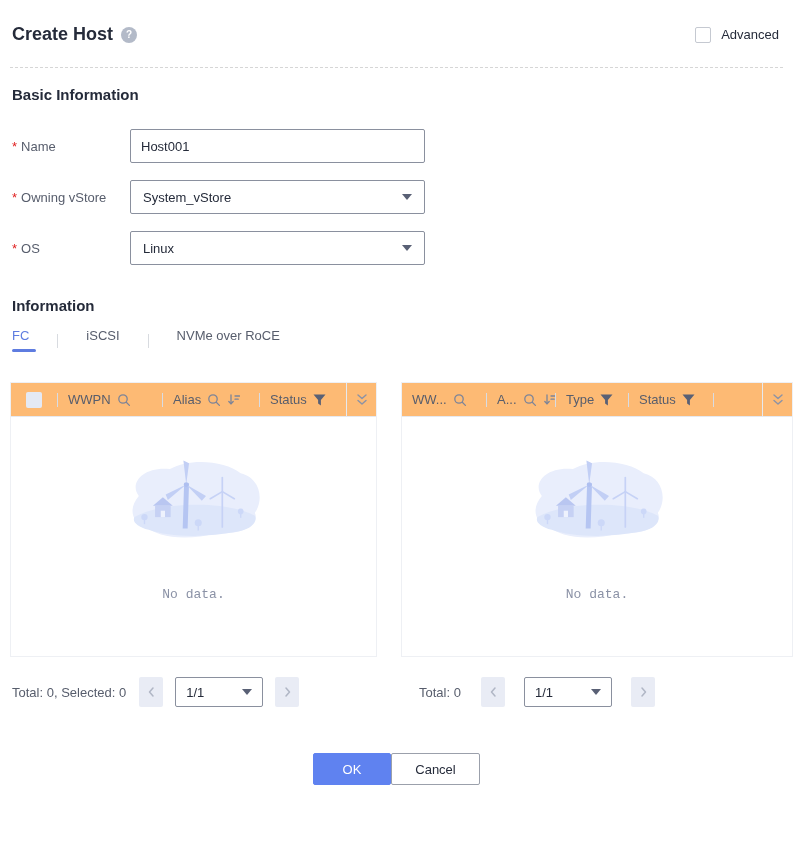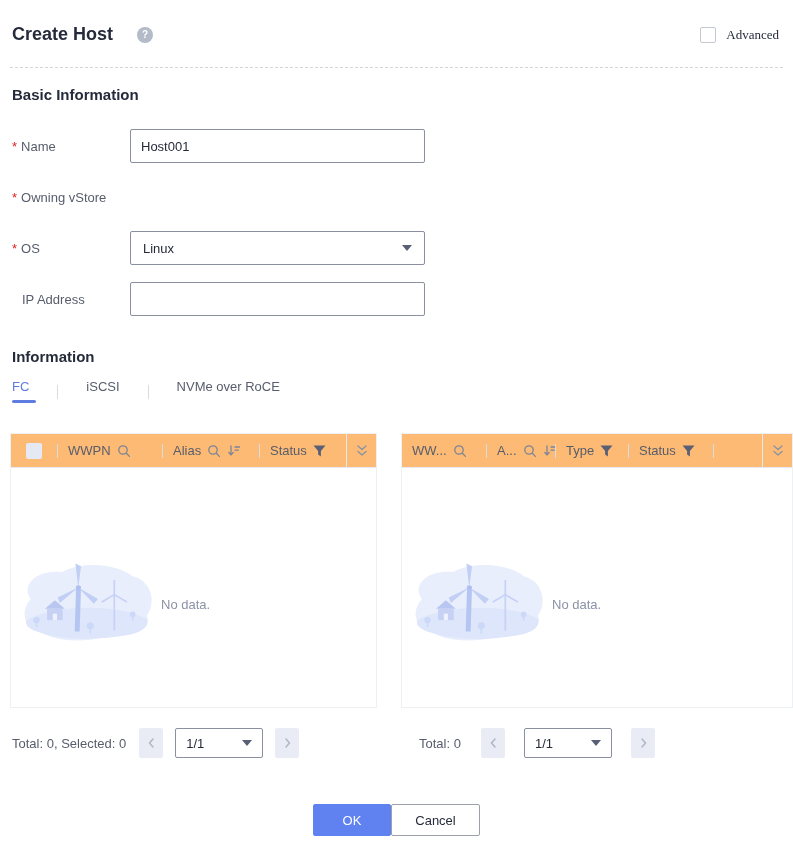--- a/index.html
+++ b/index.html
@@ -5,28 +5,28 @@
   * { box-sizing: border-box; }
   html, body { margin: 0; padding: 0; }
   body {
     width: 793px; height: 868px; background: #ffffff;
     font-family: "Liberation Sans", sans-serif;
     font-size: 13px; color: #575d6c; overflow: hidden;
   }
 
   
   .header { display: flex; justify-content: space-between; align-items: center; padding: 24px 12px 0 12px; }
-  .title-wrap { display: flex; align-items: center; gap: 24px; }
+  .title-wrap { display: flex; align-items: center; gap: 8px; }
   .page-title { font-size: 18px; font-weight: bold; color: #252b3a; margin: 0; }
   .help-icon {
     width: 16px; height: 16px; border-radius: 50%; background: #b3bac8;
     color: #fff; font-size: 10px; font-weight: bold;
     display: flex; align-items: center; justify-content: center; cursor: pointer;
   }
-  .advanced { display: flex; gap: 10px; color: #252b3a; cursor: pointer; padding-right: 2px; font-family: Liberation Serif, serif; }
+  .advanced { display: flex; gap: 10px; color: #252b3a; cursor: pointer; padding-right: 2px; }
   .cb { width: 16px; height: 16px; border: 1px solid #c5c9d1; border-radius: 2px; background: #fff; }
 
   .divider { border-top: 1px dashed #d6d6d6; margin: 22px 10px 0 10px; }
 
   .section-title { font-size: 15px; font-weight: bold; color: #252b3a; margin: 18px 0 0 12px; }
 
   
   .form { margin: 26px 0 0 12px; }
   .form-row { display: flex; align-items: center; height: 34px; margin-bottom: 17px; }
   .form-label { width: 118px; color: #575d6c; }
@@ -51,21 +51,21 @@
   .itable { border: 1px solid #eef0f4; background: #fff; }
   .itable.left  { width: 371px; }
   .itable.right { width: 448px; }
   .thead { height: 34px; background: #fdba74; border-bottom: 1px solid #e6e9ef; display: flex; align-items: center; }
   .th { display: flex; align-items: center; gap: 6px; padding: 0 10px; color: #575d6c; white-space: nowrap; }
   .col-sep { width: 1px; height: 14px; background: #d8dce3; flex: 0 0 1px; }
   .th-checkbox { width: 16px; height: 16px; background: #e4e9f4; border-radius: 2px; margin: 0 15px; cursor: pointer; flex: 0 0 16px; }
   .th-spacer { flex: 1; }
   .th-expand { width: 30px; height: 34px; border-left: 1px solid #e6e9ef; display: flex; align-items: center; justify-content: center; cursor: pointer; }
   .icon-btn { display: inline-flex; align-items: center; cursor: pointer; }
-  .tbody { height: 239px; display: flex; flex-direction: row; align-items: center; background: #fff; }
+  .tbody { height: 239px; display: flex; flex-direction: column; align-items: center; background: #fff; font-family: Liberation Mono, monospace; }
   .empty-illus { margin-top: 26px; }
   .empty-text { margin-top: 34px; color: #8b92a6; }
 
   
   .paginations { display: flex; gap: 24px; margin: 20px 0 0 10px; }
   .pag { display: flex; align-items: center; }
   .pag.left { width: 371px; padding-left: 2px; }
   .pag.right { width: 380px; padding-left: 14px; gap: 7px; }
   .pag-total { margin-right: 13px; color: #575d6c; }
   .pag-btn {
@@ -169,38 +169,36 @@
       <div class="form-label">
         <span class="req">*</span><span>Name</span>
       </div>
       <input class="control" value="Host001" style="">
     </div>
 
     <div class="form-row">
       <div class="form-label">
         <span class="req">*</span><span>Owning vStore</span>
       </div>
+      <div class="control select">
+        <span>System_vStore</span>
+        <span class="caret"></span>
+      </div>
     </div>
 
     <div class="form-row">
       <div class="form-label">
         <span class="req">*</span><span>OS</span>
       </div>
       <div class="control select">
         <span>Linux</span>
         <span class="caret"></span>
       </div>
     </div>
 
-    <div class="form-row">
-      <div class="form-label">
-        <span style="margin-left:10px">IP Address</span>
-      </div>
-      <input class="control" value="" style="">
-    </div>
   </div>
 
   <h2 class="section-title" style="margin-top:32px">Information</h2>
 
   <div class="tabs">
     <div class="tab active">FC</div>
     <div class="tab-sep"></div>
     <div class="tab">iSCSI</div>
     <div class="tab-sep"></div>
     <div class="tab">NVMe over RoCE</div>

